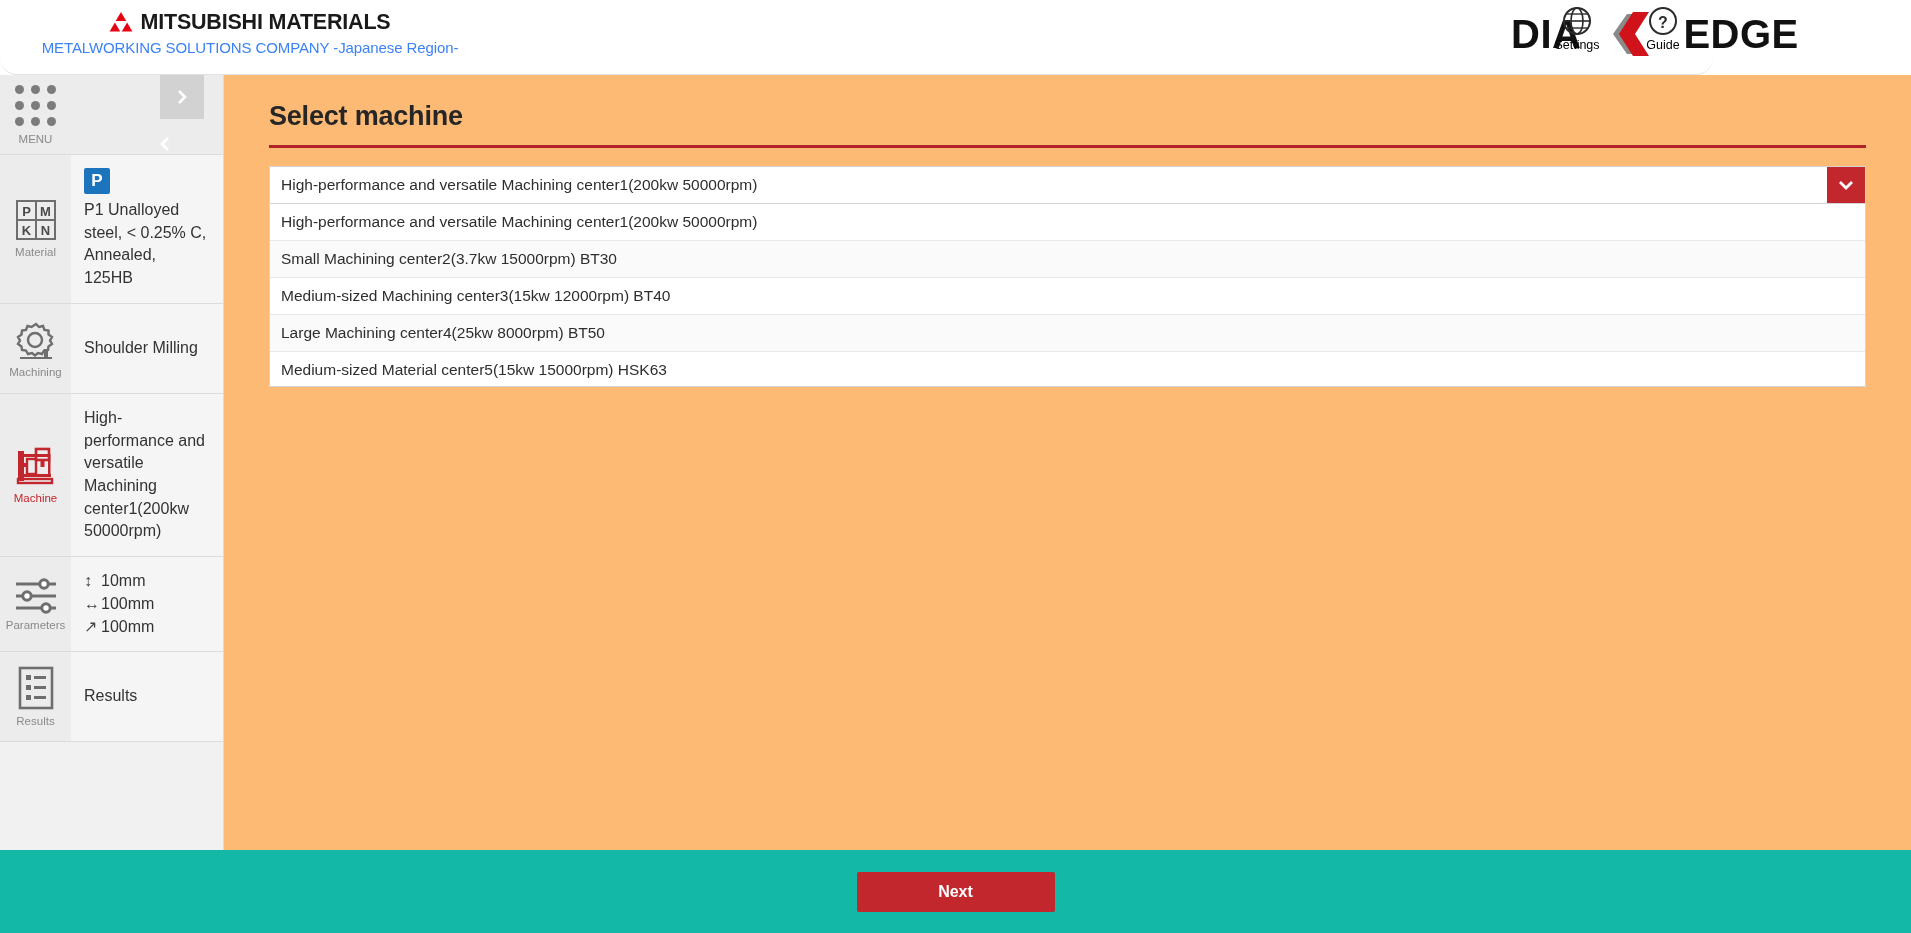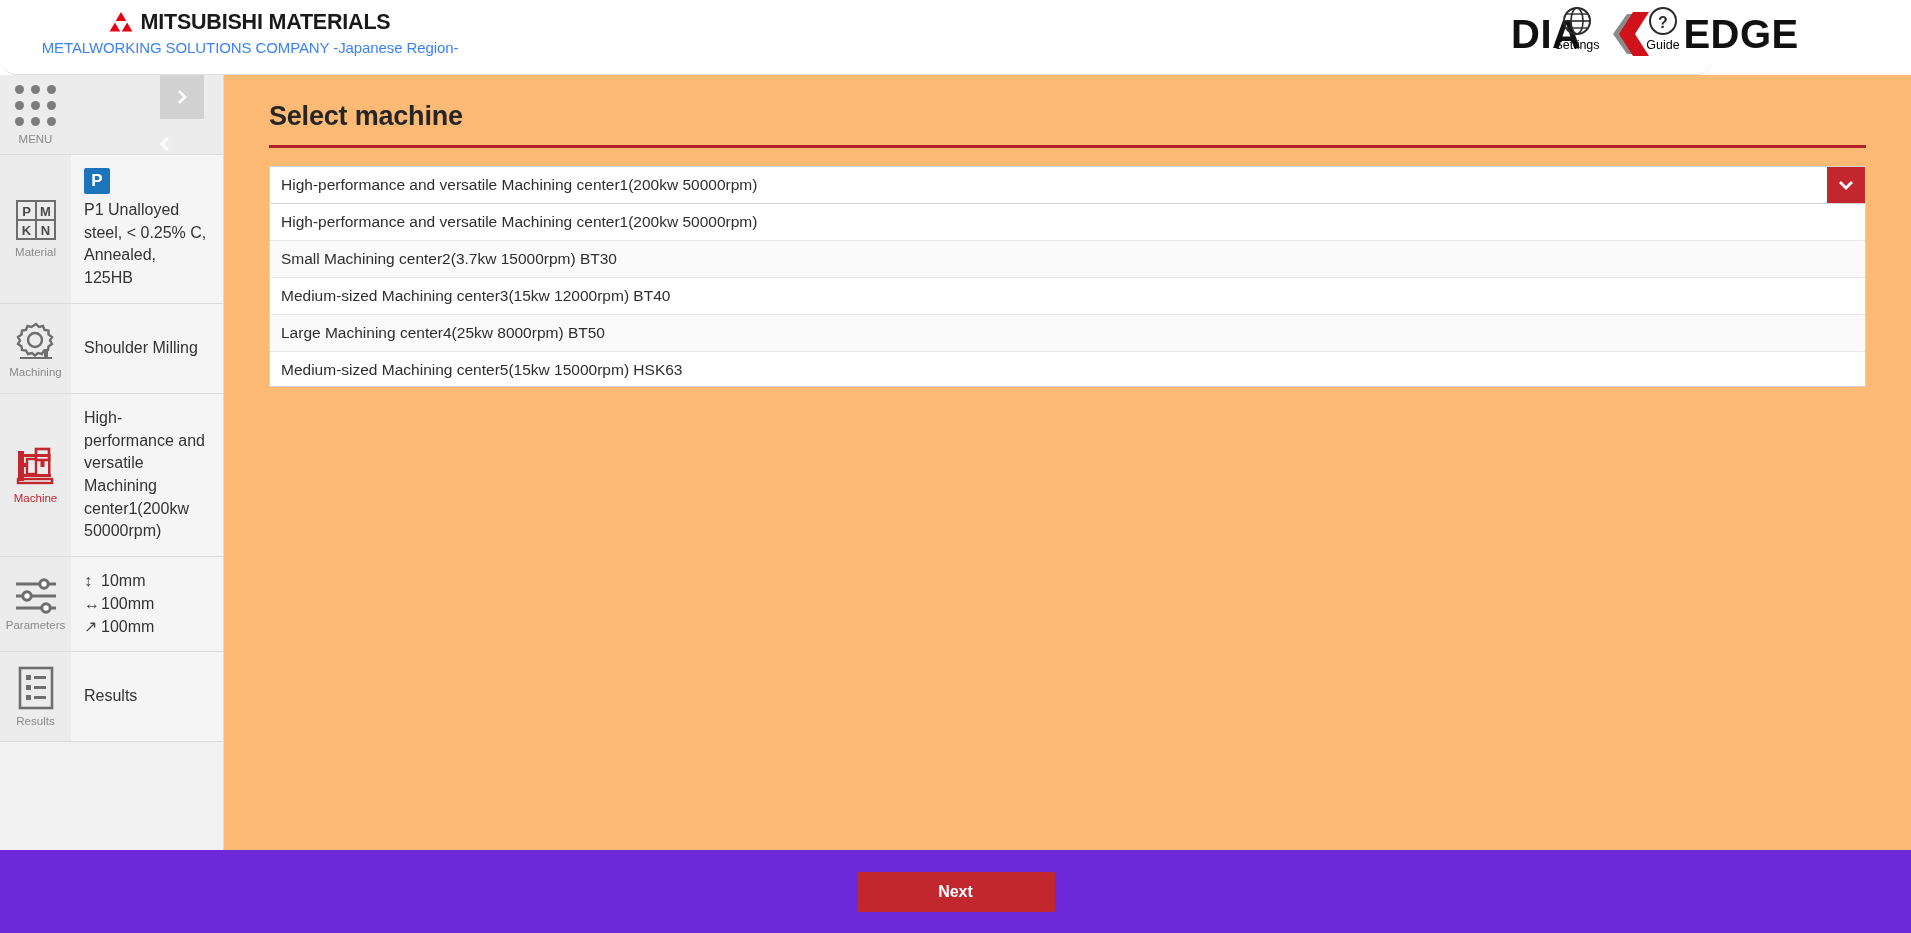--- a/index.html
+++ b/index.html
@@ -243,21 +243,21 @@
     cursor: pointer;
   }
   .option:nth-child(even) { background: #fafafa; }
 
   
   .footer {
     position: absolute;
     left: 0; top: 850px;
     width: 1911px;
     height: 83px;
-    background: #6d28d9;
+    background: #14b8a6;
     display: flex;
     align-items: center;
     justify-content: center;
   }
   .next-btn {
     width: 198px;
     height: 40px;
     background: #c1272d;
     color: #ffffff;
     font-size: 16px;
@@ -461,21 +461,21 @@
           <polyline points="3,3 9,9 15,3" fill="none" stroke="#ffffff" stroke-width="2.8"></polyline>
         </svg>
       </div>
     </div>
 
     <div class="options">
       <div class="option">High-performance and versatile Machining center1(200kw 50000rpm)</div>
       <div class="option">Small Machining center2(3.7kw 15000rpm) BT30</div>
       <div class="option">Medium-sized Machining center3(15kw 12000rpm) BT40</div>
       <div class="option">Large Machining center4(25kw 8000rpm) BT50</div>
-      <div class="option">Medium-sized Machining center5(15kw 15000rpm) HSK63</div>
+      <div class="option">Medium-sized Material center5(15kw 15000rpm) HSK63</div>
 
     </div>
   </div>
 </div>
 
 <div class="footer">
   <button class="next-btn">Next</button>
 </div>
 
 </body></html>

